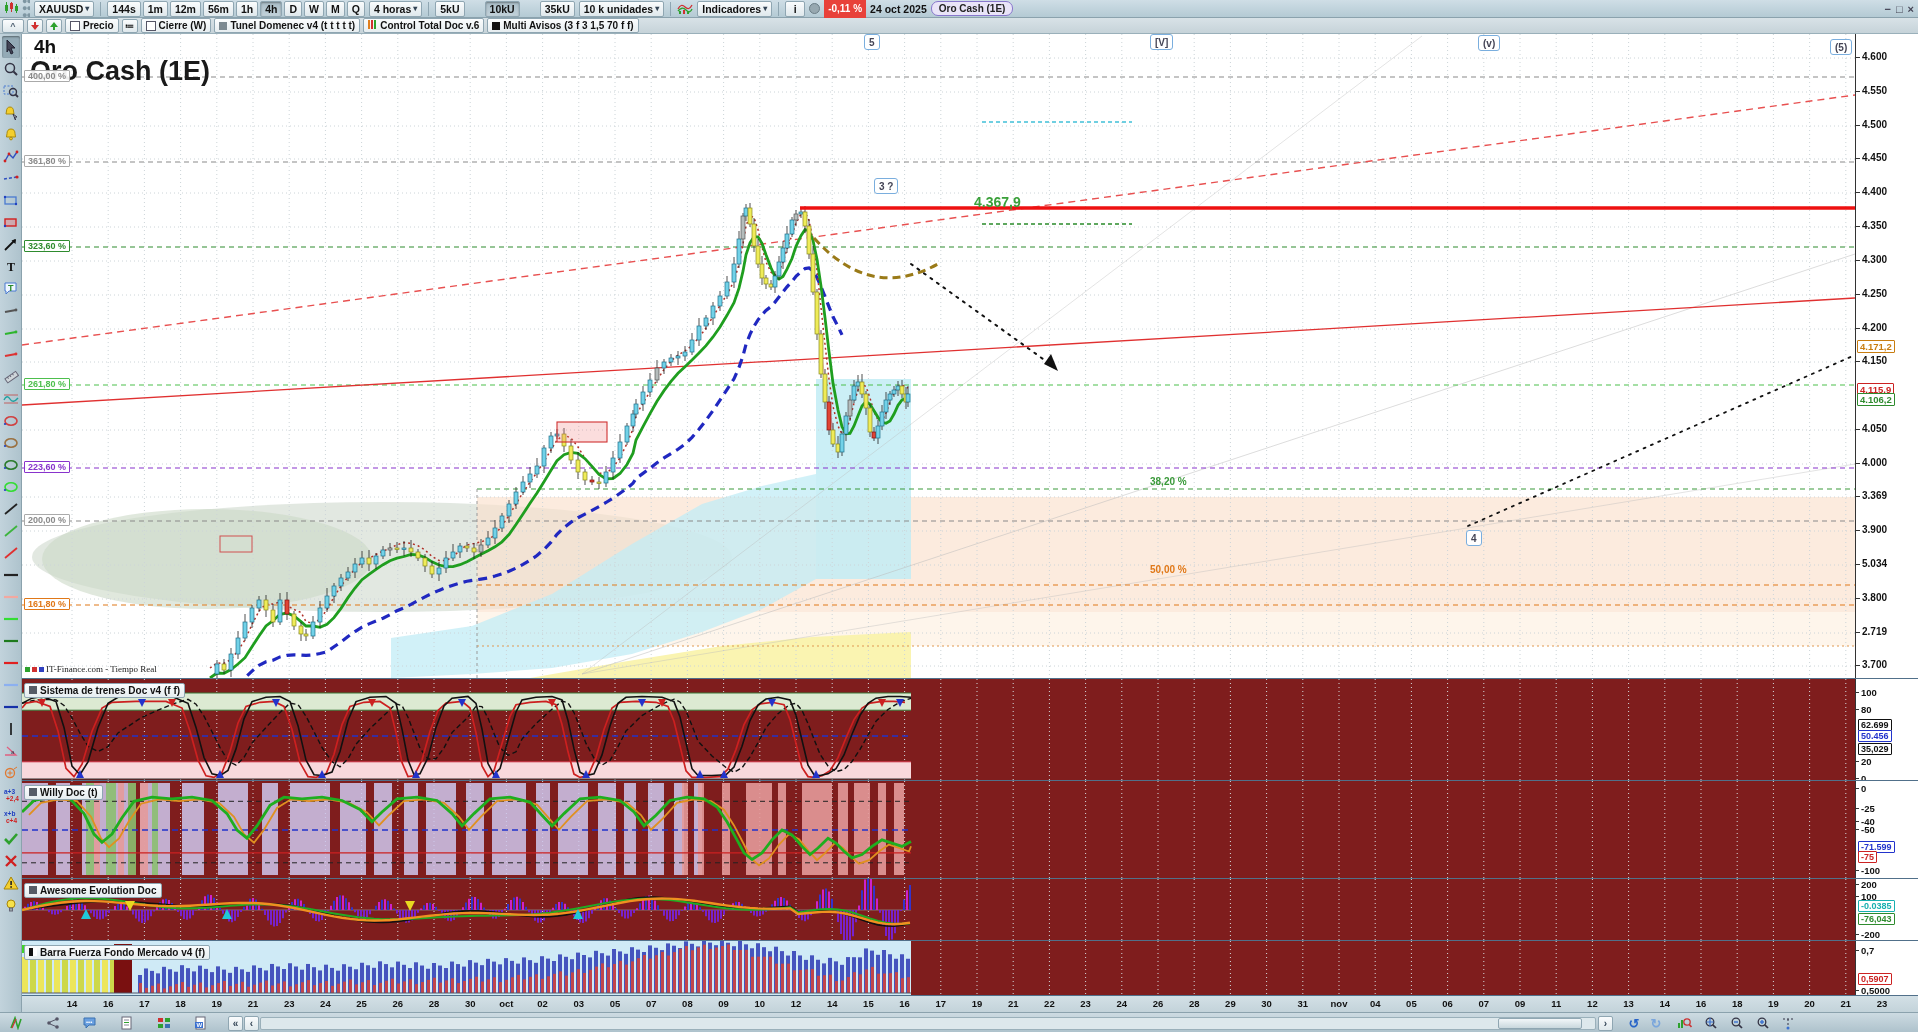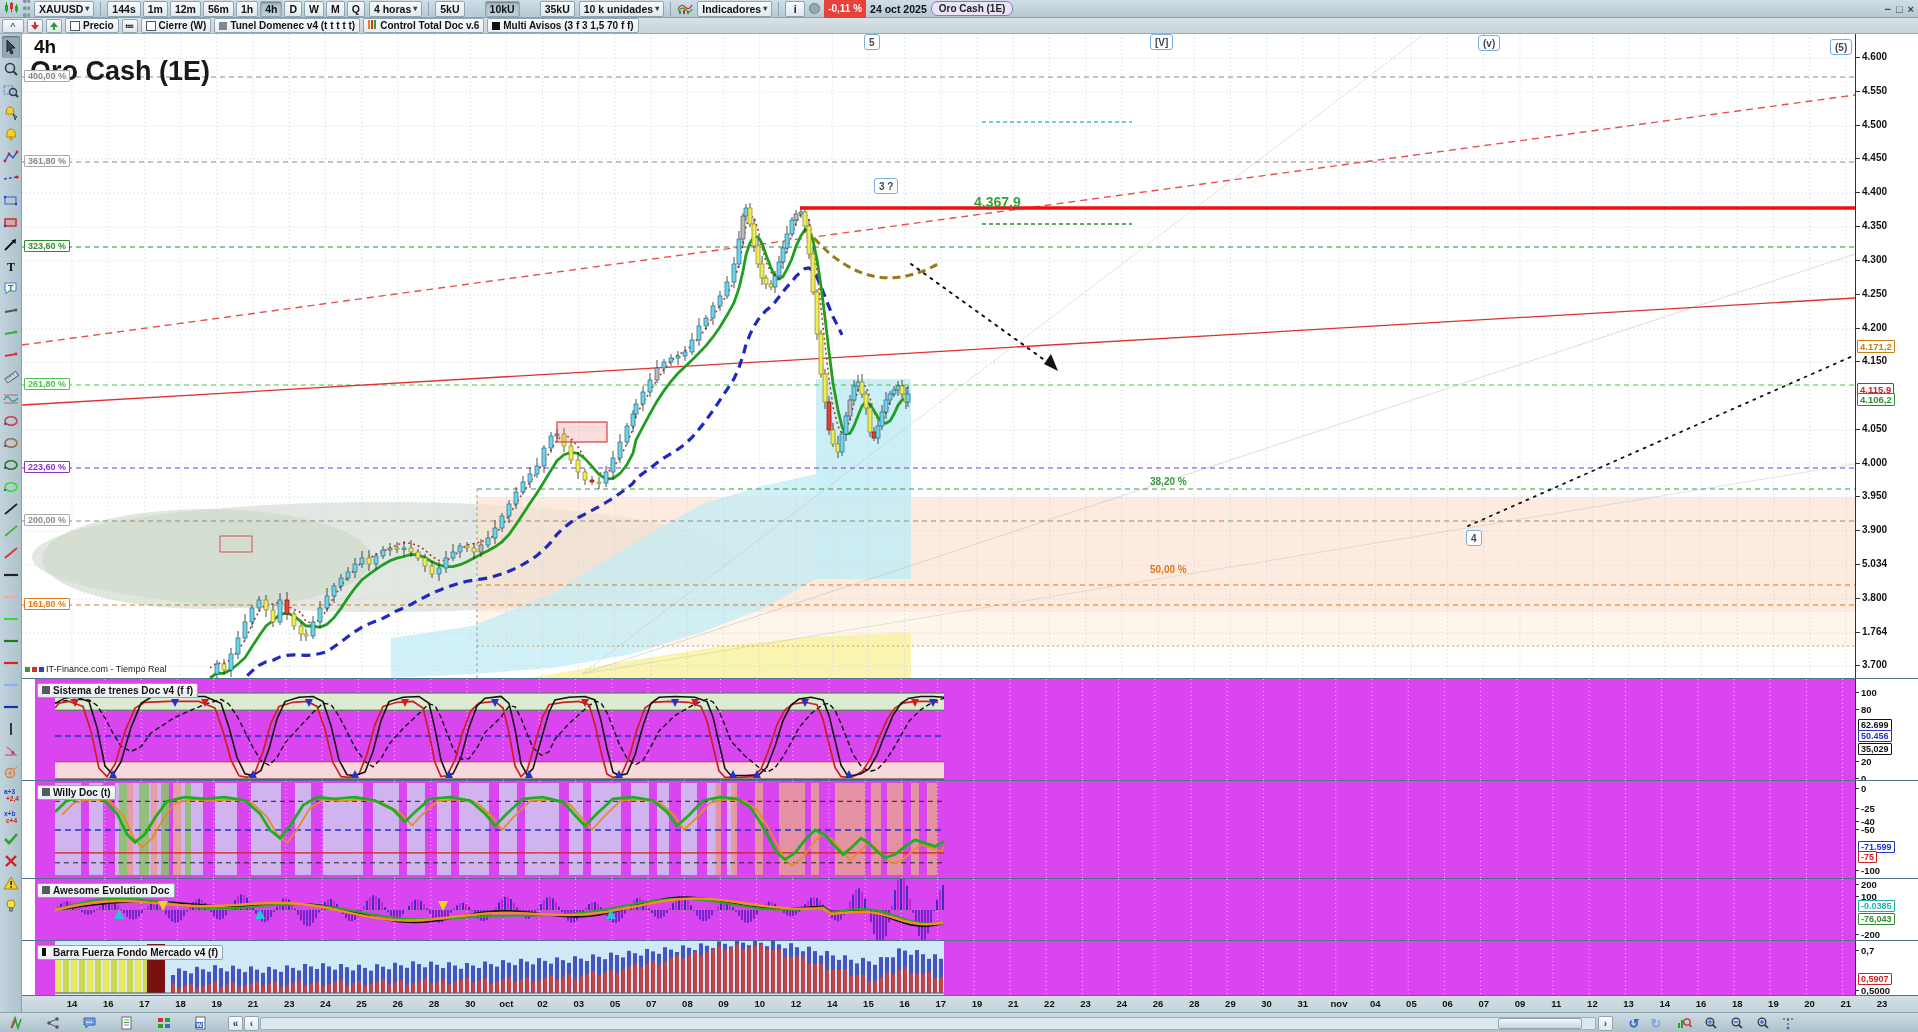--- a/index.html
+++ b/index.html
@@ -30,25 +30,25 @@
   .paxis{position:absolute;left:1833px;top:0;width:63px;height:644px;background:#fff;border-left:1px solid #333;box-sizing:border-box;}
   .ptick{position:absolute;left:6px;font-size:10px;font-weight:bold;color:#111;}
   .ptick:before{content:"";position:absolute;left:-7px;top:6px;width:5px;height:1px;background:#333;}
   .pbadge{position:absolute;left:1px;font-size:9.5px;font-weight:bold;background:#fff;border:1px solid #888;padding:0 2px;border-radius:1px;}
   .bigtf{position:absolute;left:12px;top:2px;font-size:19px;font-weight:bold;color:#111;}
   .bigtitle{position:absolute;left:8px;top:22px;font-size:27px;font-weight:bold;color:#1a1a1a;}
   .fiblabel{position:absolute;left:2px;background:rgba(255,255,255,.92);border:1px solid #aaa;font-size:9px;font-weight:bold;padding:0 3px;border-radius:1px;}
   .wavebox{position:absolute;background:rgba(255,255,255,.95);border:1px solid #7aaede;border-radius:3px;color:#445;font-size:10px;font-weight:bold;padding:0 4px;height:14px;display:flex;align-items:center;}
   .retr{position:absolute;font-size:10px;font-weight:bold;}
   .peaklabel{position:absolute;font-size:14px;font-weight:bold;color:#3aa13a;}
-  .watermark{position:absolute;left:3px;top:630px;font-size:9px;color:#222;display:flex;align-items:center;gap:2px;}
+  .watermark{position:absolute;left:3px;top:630px;font-size:9px;color:#222;display:flex;align-items:center;gap:2px;font-family:Liberation Serif, serif;}
   .wmdot{width:5px;height:5px;display:inline-block;}
   
   .panelrow{position:absolute;left:0;width:1896px;border-top:1px solid #51708a;box-sizing:border-box;}
-  .pplot{position:absolute;left:13px;top:0;width:1833px;height:100%;background:#d946ef;overflow:hidden;padding-left:20px;}
+  .pplot{position:absolute;left:0;top:0;width:1833px;height:100%;background:#7f1d1d;overflow:hidden;}
   .paxis2{position:absolute;left:1833px;top:0;width:63px;height:100%;background:#fff;border-left:1px solid #333;box-sizing:border-box;}
   .pchip{position:absolute;left:2px;top:1px;z-index:5;}
   .ptick2{position:absolute;left:5px;font-size:9.5px;font-weight:bold;color:#111;}
   .ptick2:before{content:"";position:absolute;left:-6px;top:5px;width:4px;height:1px;background:#333;}
   .pbadge2{position:absolute;left:2px;font-size:9px;font-weight:bold;background:#fff;border:1px solid #888;padding:0 2px;border-radius:1px;}
   
   .dateaxis{position:absolute;left:0;top:961px;width:1896px;height:17px;background:linear-gradient(#d3e0e6,#c3d3da);border-top:1px solid #51708a;box-sizing:border-box;}
   .dlabel{position:absolute;top:2px;font-size:9.5px;font-weight:bold;color:#111;transform:translateX(-50%);}
   .statusbar{position:absolute;left:0;top:1012px;width:1918px;height:20px;background:linear-gradient(#cddbe2,#aec2cc);border-top:1px solid #8ba2ad;box-sizing:border-box;}
   .sbicon{position:absolute;top:2px;width:16px;height:16px;display:flex;align-items:center;justify-content:center;}
@@ -779,25 +779,25 @@
             <div class="ptick" style="top: 85px;">4.500</div>
             <div class="ptick" style="top: 118px;">4.450</div>
             <div class="ptick" style="top: 152px;">4.400</div>
             <div class="ptick" style="top: 186px;">4.350</div>
             <div class="ptick" style="top: 220px;">4.300</div>
             <div class="ptick" style="top: 254px;">4.250</div>
             <div class="ptick" style="top: 288px;">4.200</div>
             <div class="ptick" style="top: 321px;">4.150</div>
             <div class="ptick" style="top: 389px;">4.050</div>
             <div class="ptick" style="top: 423px;">4.000</div>
-            <div class="ptick" style="top: 456px;">3.950</div>
+            <div class="ptick" style="top: 456px;">3.369</div>
             <div class="ptick" style="top: 490px;">3.900</div>
             <div class="ptick" style="top: 524px;">5.034</div>
             <div class="ptick" style="top: 558px;">3.800</div>
-            <div class="ptick" style="top: 592px;">1.764</div>
+            <div class="ptick" style="top: 592px;">2.719</div>
             <div class="ptick" style="top: 625px;">3.700</div>
             <div class="pbadge" style="top: 306px; color: rgb(200, 125, 16); border-color: rgb(200, 125, 16);">4.171,2</div>
             <div class="pbadge" style="top: 349px; color: rgb(204, 34, 34); border-color: rgb(204, 34, 34);">4.115,9</div>
             <div class="pbadge" style="top: 359px; color: rgb(46, 139, 46); border-color: rgb(46, 139, 46);">4.106,2</div>
           </div>
       </div>
       <div id="panels">
           <div class="panelrow" style="top: 644px; height: 102px;">
             <div class="pplot"><svg width="1833" height="102">
                 <g stroke="#d4dadd" stroke-width="1" stroke-dasharray="1 3">

